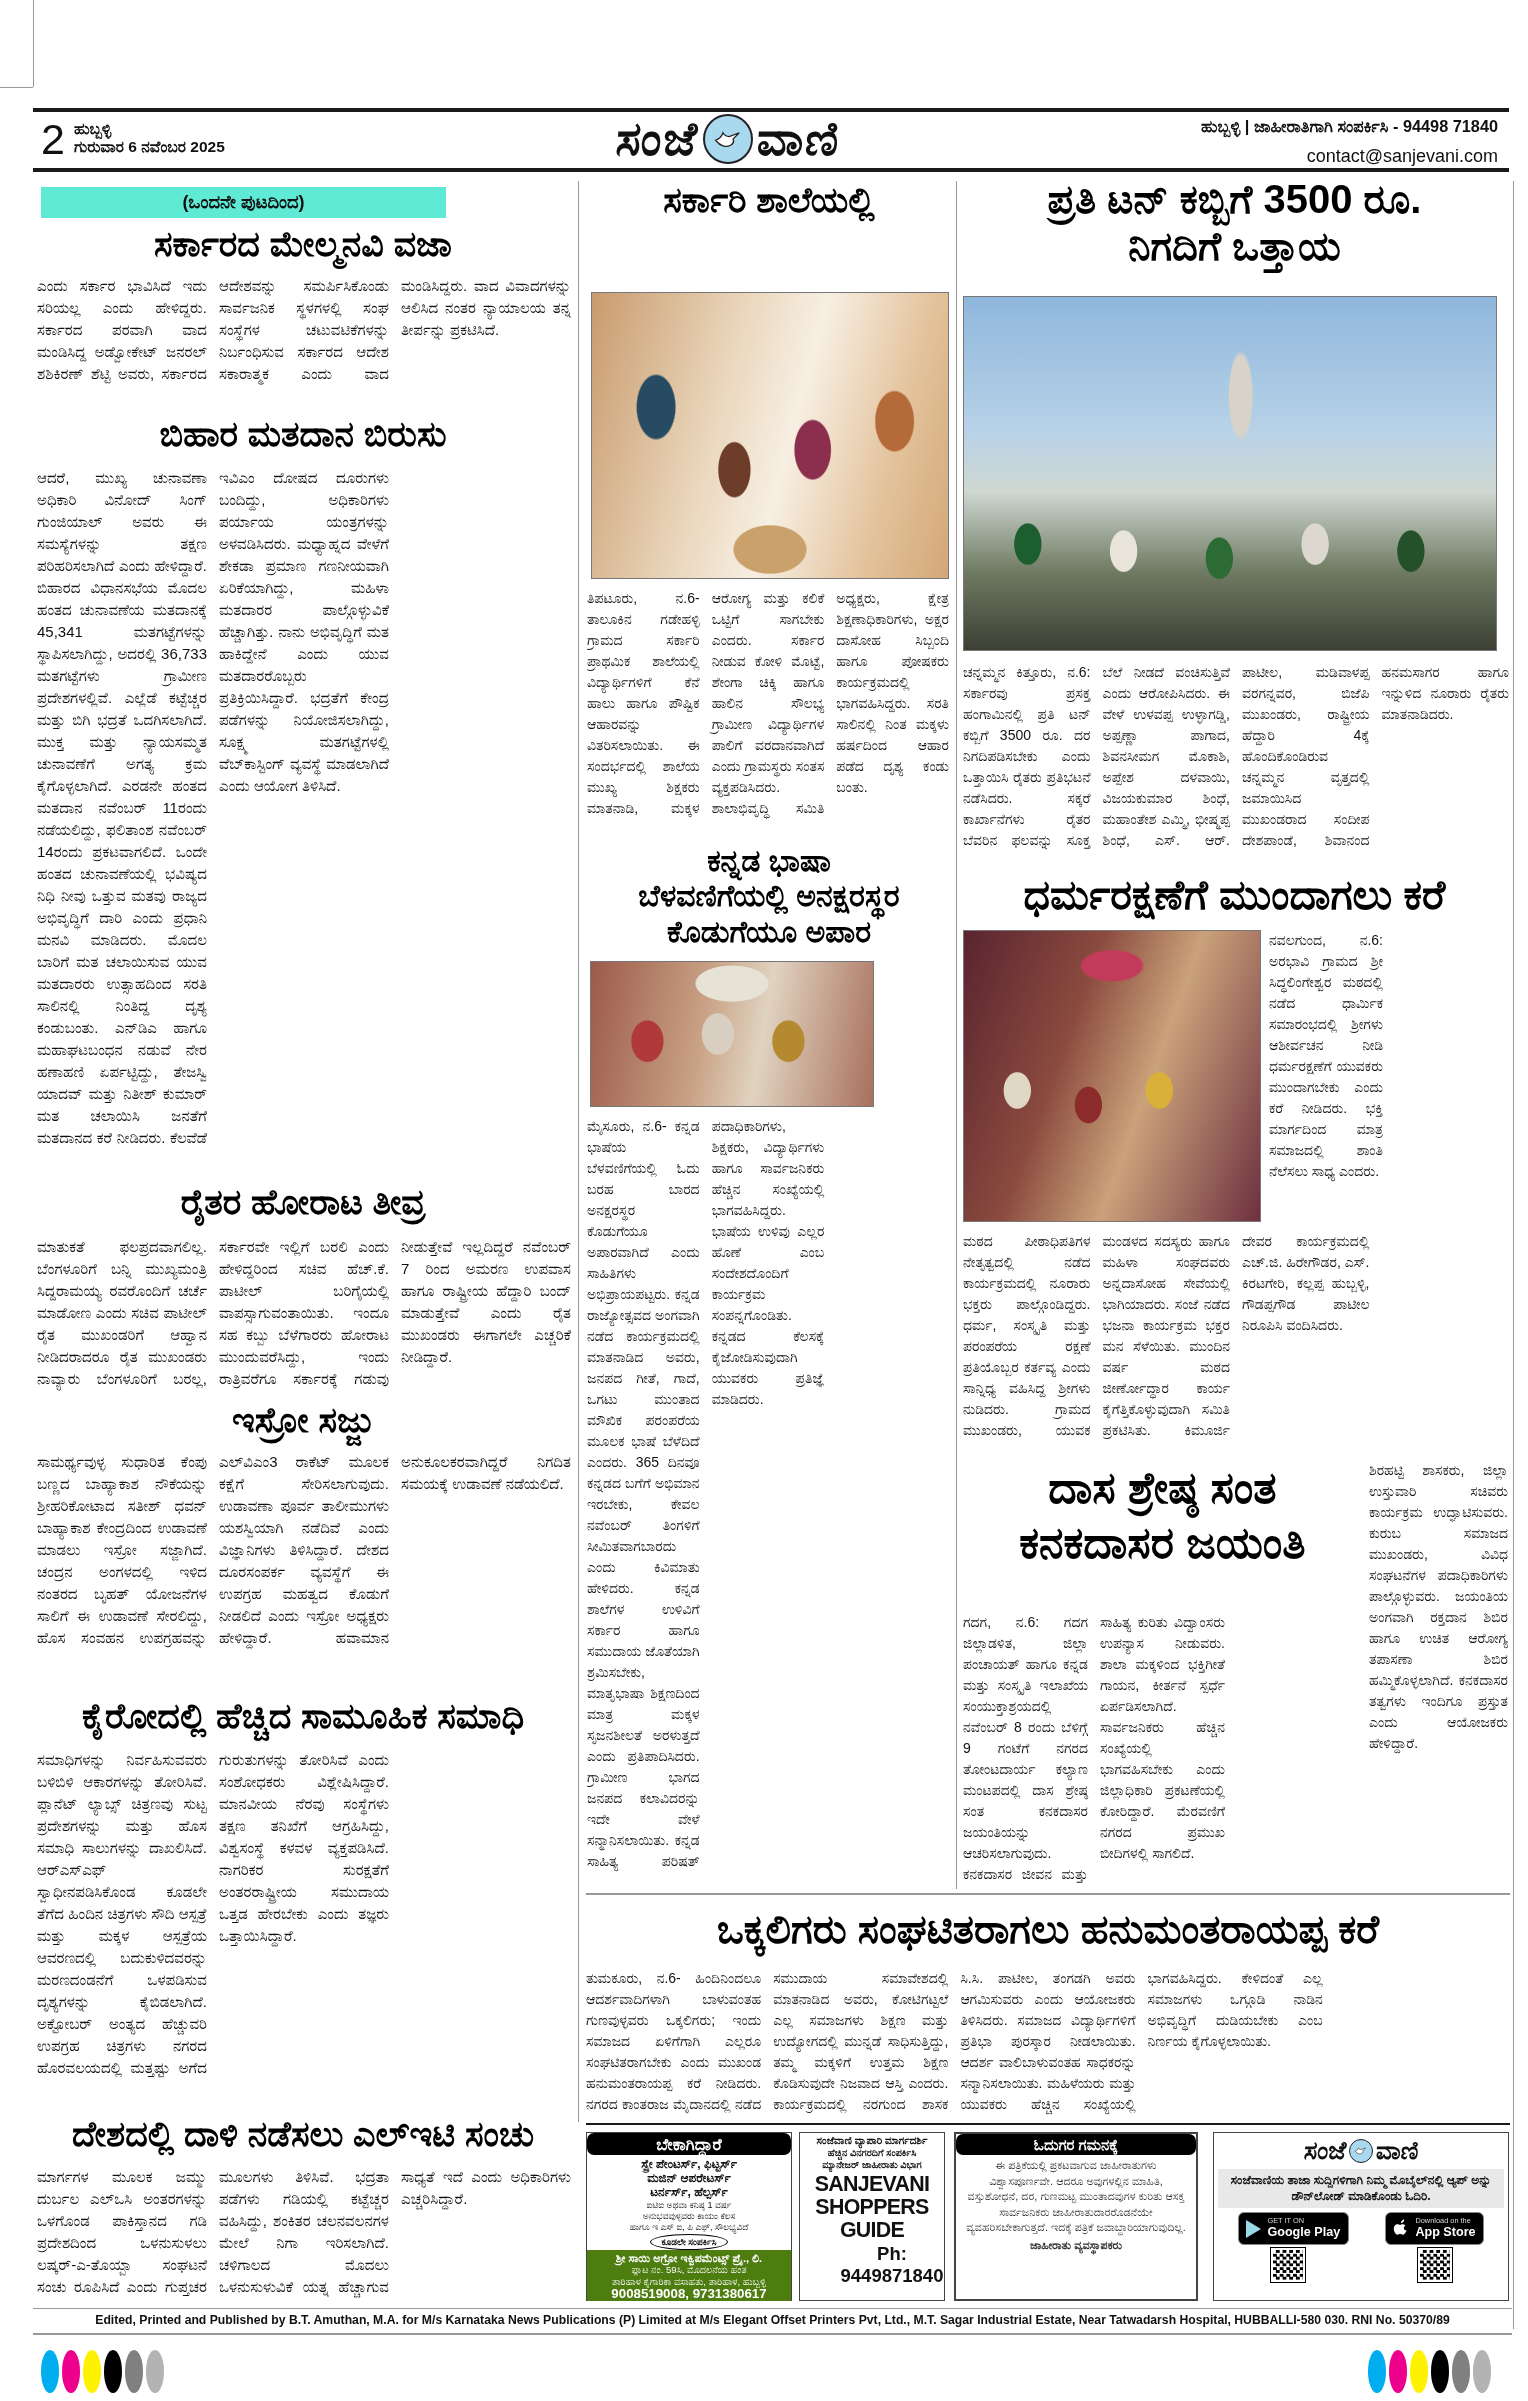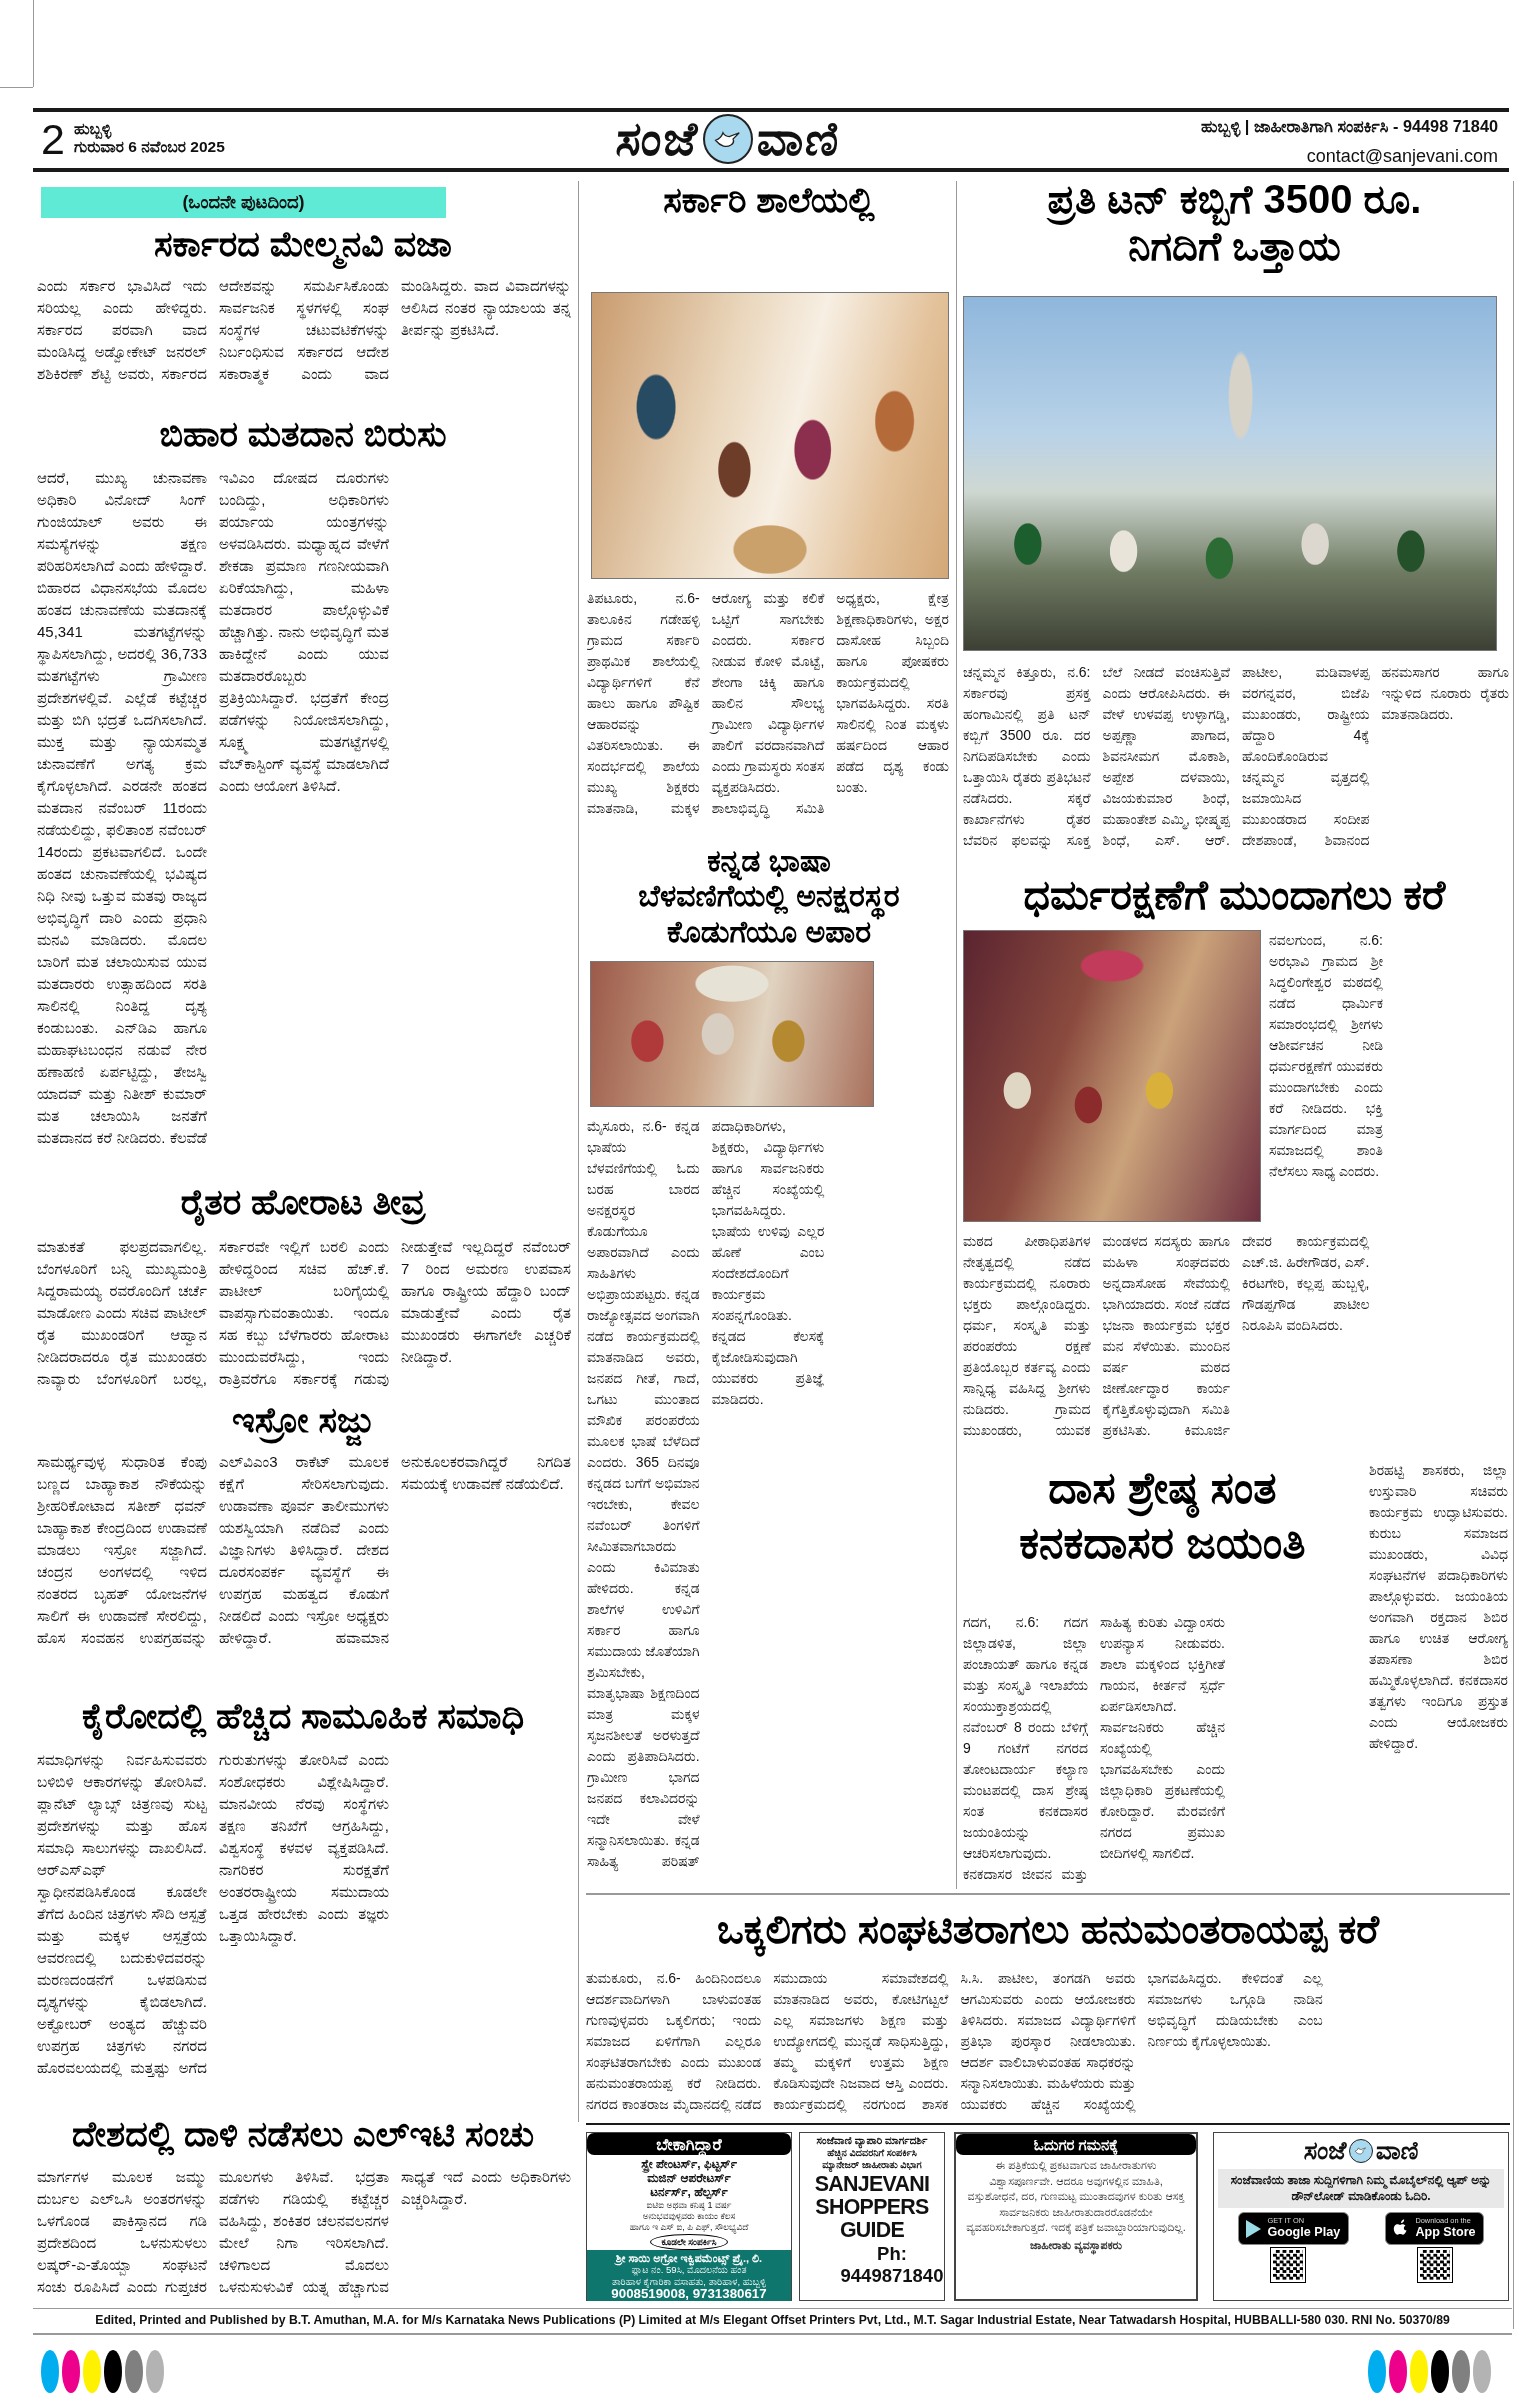--- a/index.html
+++ b/index.html
@@ -168,31 +168,31 @@
       <div>ಸ್ಪ್ರೇ ಪೇಂಟರ್ಸ್, ಫಿಟ್ಟರ್ಸ್</div>
       <div>ಮಜಿನ್ ಆಪರೇಟರ್ಸ್</div>
       <div>ಟರ್ನರ್ಸ್, ಹೆಲ್ಪರ್ಸ್</div>
     </div>
     <div style="text-align:center;font-size:9px;line-height:11px;padding-top:1.5px;">
       <div>ಐಟಿಐ ಅಥವಾ ಕನಿಷ್ಠ 1 ವರ್ಷ</div>
       <div>ಅನುಭವವುಳ್ಳವರು ಕಾಯಂ ಕೆಲಸ</div>
       <div>ಹಾಗೂ ಇ ಎಸ್ ಐ, ಪಿ ಎಫ್, ಸೌಲಭ್ಯವಿದೆ</div>
     </div>
     <div style="text-align:center;margin-top:0.7px;"><span class="oval" style="font-size:9px;">ಕೂಡಲೇ ಸಂಪರ್ಕಿಸಿ</span></div>
-    <div style="background:#0f766e;color:#fff;text-align:center;font-size:9.6px;line-height:12px;padding:1.5px 1.5px;">
+    <div style="background:#4d7c0f;color:#fff;text-align:center;font-size:9.6px;line-height:12px;padding:1.5px 1.5px;">
       <div style="font-weight:bold;font-size:11px;">ಶ್ರೀ ಸಾಯಿ ಅಗ್ರೋ ಇಕ್ವಿಪಮೆಂಟ್ಸ್ ಪ್ರೈ., ಲಿ.</div>
       <div>ಪ್ಲಾಟ ನಂ. 59ಸಿ, ಮೊದಲನೆಯ ಹಂತ</div>
       <div>ತಾರಿಹಾಳ ಕೈಗಾರಿಕಾ ವಸಾಹತು, ತಾರಿಹಾಳ, ಹುಬ್ಬಳ್ಳಿ</div>
       <div style="font-weight:bold;font-size:13.3px;">9008519008, 9731380617</div>
     </div>
   </div>
 
   <div class="abs adbox" style="left:799px;top:2132px;width:146px;height:169px;text-align:center;">
     <div style="font-weight:bold;font-size:10.4px;padding-top:2.2px;">ಸಂಜೆವಾಣಿ ವ್ಯಾಪಾರಿ ಮಾರ್ಗದರ್ಶಿ</div>
-    <div style="font-weight:bold;font-size:9.6px;">ಹೆಚ್ಚಿನ ವಿದವರನಿಗೆ ಸಂಪರ್ಕಿಸಿ</div>
+    <div style="font-weight:bold;font-size:9.6px;">ಹೆಚ್ಚಿನ ವಿನಗರದಿಗೆ ಸಂಪರ್ಕಿಸಿ</div>
     <div style="font-weight:bold;font-size:9.6px;">ಮ್ಯಾನೇಜರ್ ಜಾಹೀರಾತು ವಿಭಾಗ</div>
     <div style="font-weight:bold;font-size:21.4px;line-height:23px;letter-spacing:-0.7px;padding-top:1.5px;">
       <div>SANJEVANI</div>
       <div>SHOPPERS</div>
       <div>GUIDE</div>
     </div>
     <div style="font-weight:bold;font-size:18.5px;padding-top:1.5px;margin-left:40px;">Ph: 9449871840</div>
   </div>
 
   <div class="abs adbox" style="left:954px;top:2132px;width:244px;height:169px;border-width:2.2px;">

